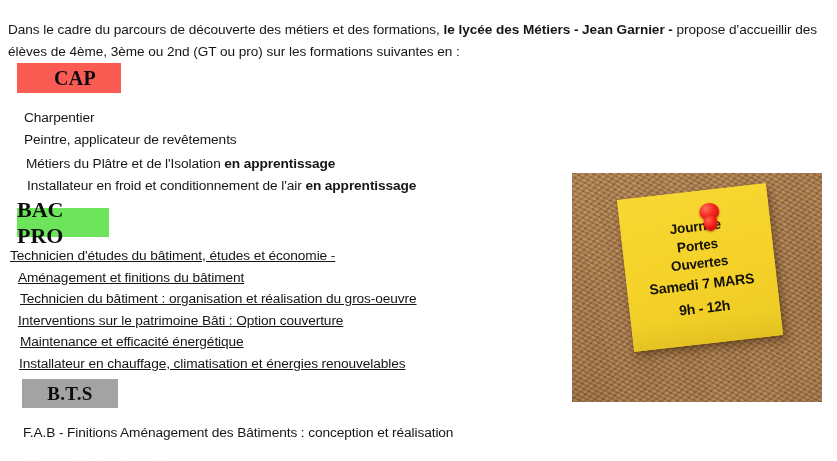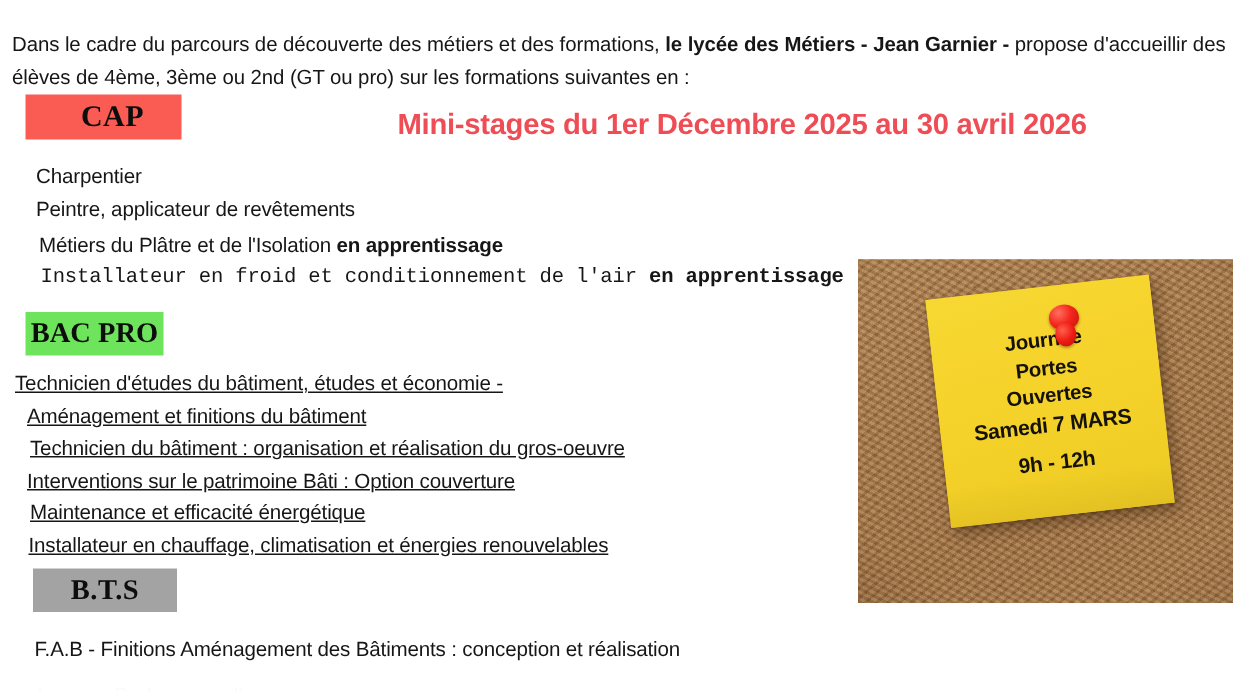--- a/index.html
+++ b/index.html
@@ -53,21 +53,21 @@
     left: 17px; top: 63px;
     width: 92px; height: 30px;
     background: #fa5c54;
     font-size: 20px;
     padding-left: 12px;
   }
   .badge-bacpro {
     left: 17px; top: 208px;
     width: 92px; height: 29px;
     background: #6ee45c;
-    font-size: 19px;
+    font-size: 22px;
     letter-spacing: 0px;
   }
   .badge-bts {
     left: 22px; top: 379px;
     width: 96px; height: 29px;
     background: #a3a3a3;
     font-size: 19px;
   }
 
   
@@ -90,21 +90,21 @@
     color: #161616;
     letter-spacing: -0.1px;
   }
   .list .row { white-space: nowrap; }
   .list .row .strong { font-weight: 700; }
 
   .list-cap    { left: 22px; top: 107px; }
   .list-cap .row:nth-child(1) { margin-left: 2px; }
   .list-cap .row:nth-child(2) { margin-left: 2px; }
   .list-cap .row:nth-child(3) { margin-left: 4px; margin-top: 3px; }
-  .list-cap .row:nth-child(4) { margin-left: 5px; font-family: Liberation Mono, monospace; }
+  .list-cap .row:nth-child(4) { margin-left: 5px; }
 
   .list-bacpro { left: 10px; top: 245px; text-decoration: underline; }
   .list-bacpro .row:nth-child(1) { margin-left: 0px; }
   .list-bacpro .row:nth-child(2) { margin-left: 8px; }
   .list-bacpro .row:nth-child(3) { margin-left: 10px; }
   .list-bacpro .row:nth-child(4) { margin-left: 8px; }
   .list-bacpro .row:nth-child(5) { margin-left: 10px; }
   .list-bacpro .row:nth-child(6) { margin-left: 9px; }
 
   .list-bts { left: 23px; top: 422px; }
@@ -221,21 +221,20 @@
 </head>
 <body>
 
 <div class="page">
 
   <p class="intro">
     <span>Dans le cadre du parcours de découverte des métiers et des formations, </span><span class="b">le lycée des Métiers - Jean Garnier - </span><span>propose</span>
     <span>d'accueillir des élèves de 4ème, 3ème ou 2nd (GT ou pro) sur les formations suivantes en :</span>
   </p>
 
-  <div class="main-title">Mini-stages du 1er Décembre 2025 au 30 avril 2026</div>
 
   <div class="badge badge-cap">
     <span>CAP</span>
   </div>
 
   <div class="list list-cap">
     <div class="row">
       <span>Charpentier</span><span class="strong"></span>
     </div>
     <div class="row">

